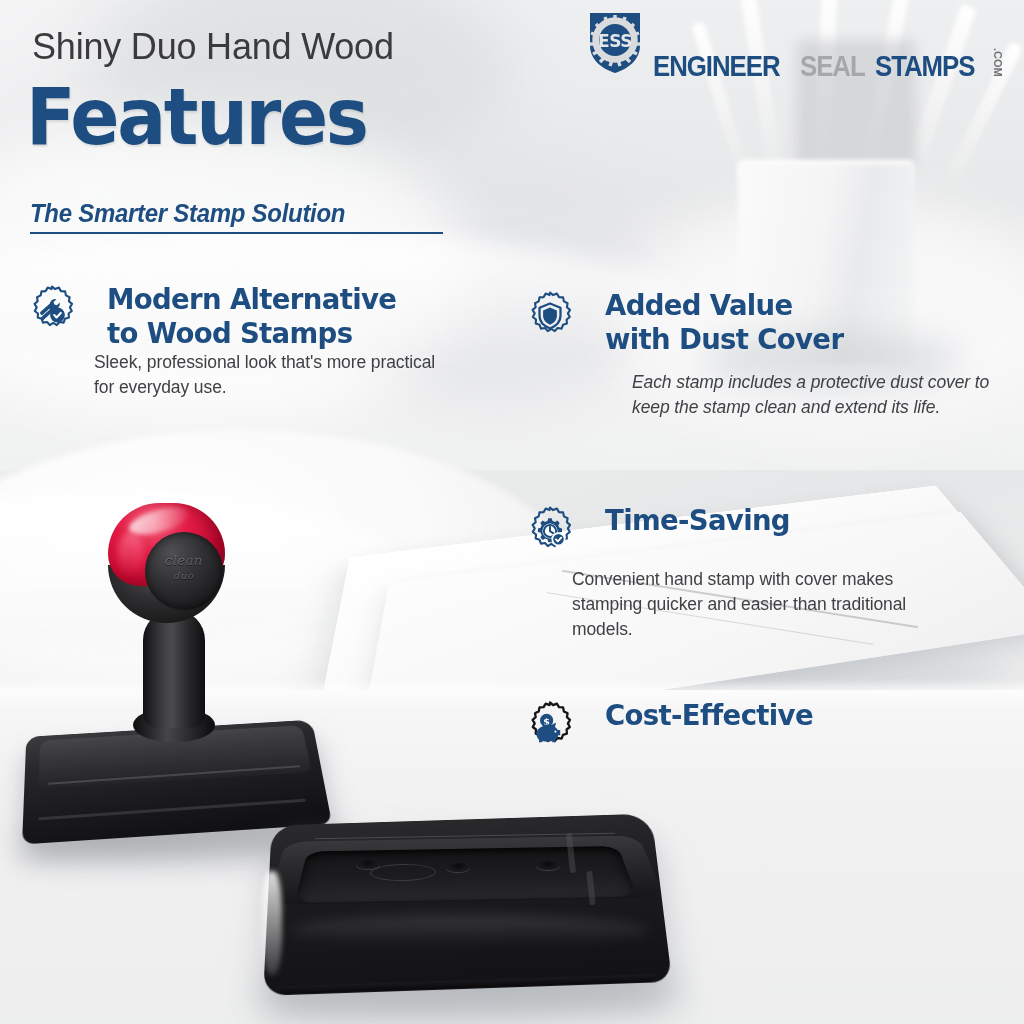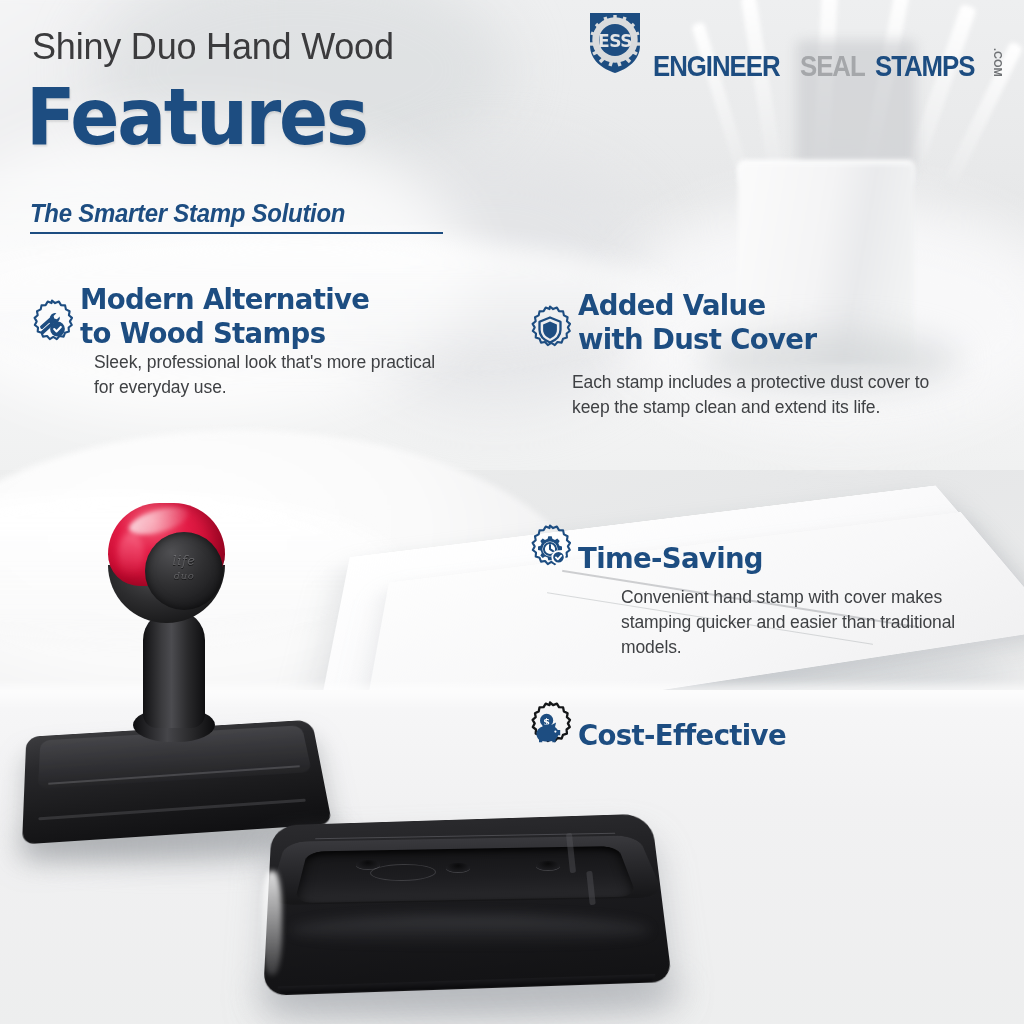--- a/index.html
+++ b/index.html
@@ -320,39 +320,39 @@
     font-size:25px;font-weight:700;font-style:italic;color:#1d4d81;
     letter-spacing:-.3px;line-height:30px;
     transform:scaleX(.96);transform-origin:left center;
   }
   .subheading-rule{
     width:413px;height:2px;background:#1d4d81;margin-top:4px;
   }
 
   
   .feature{position:absolute;}
-  .feature-head{display:flex;align-items:flex-end;gap:2px;}
+  .feature-head{display:flex;align-items:flex-start;gap:29px;}
   .feat-icon{flex:0 0 auto;width:52px;height:52px;position:relative;margin-top:2px;}
   .feat-title{
     font-size:29px;font-weight:700;color:#1d4d81;
     line-height:34px;letter-spacing:-.7px;
     font-family:"DejaVu Sans", sans-serif;
     transform:scaleX(.95);transform-origin:left top;
   }
   .feat-body{
     font-size:17.5px;font-weight:400;color:#3f4144;
     line-height:25px;letter-spacing:-.1px;
   }
 
   #f1{left:26px;top:282px;width:470px;}
   #f1 .feat-body{margin-left:68px;margin-top:0;width:360px;}
   #f2{left:524px;top:288px;width:480px;}
-  #f2 .feat-body{margin-left:48px;margin-top:14px;width:370px;}
-  #f3{left:524px;top:521px;width:480px;}
-  #f3 .feat-body{margin-left:97px;margin-top:10px;width:380px;}
+  #f2 .feat-body{margin-left:108px;margin-top:14px;width:370px;font-style:italic;}
+  #f3{left:524px;top:503px;width:480px;}
+  #f3 .feat-body{margin-left:48px;margin-top:10px;width:380px;}
   #f4{left:524px;top:698px;width:480px;}
 </style>
 </head>
 <body>
 
 <div id="stage">
 
   <div class="bg-base">
     <div class="bg-desk"></div>
     <div class="monitor"></div>
@@ -396,21 +396,21 @@
     <div class="stamp-base-seam"></div>
     <div class="stamp-base-seam2"></div>
     <div class="stamp-collar"></div>
     <div class="stamp-neck"></div>
     <div class="stamp-knob-black"></div>
     <div class="stamp-knob-red"></div>
     <div class="stamp-knob-gloss"></div>
     <div class="stamp-knob-gloss2"></div>
     <div class="stamp-disc"></div>
     <div class="stamp-disc-text">
-      <span>life</span>
+      <span>clean</span>
       <span class="stamp-disc-sub">duo</span>
     </div>
   </div>
 
   <div class="cover">
     <div class="cover-shadow"></div>
     <div class="cover-body"></div>
     <div class="cover-rim"></div>
     <div class="cover-inner"></div>
     <div class="cover-ridge"></div>

